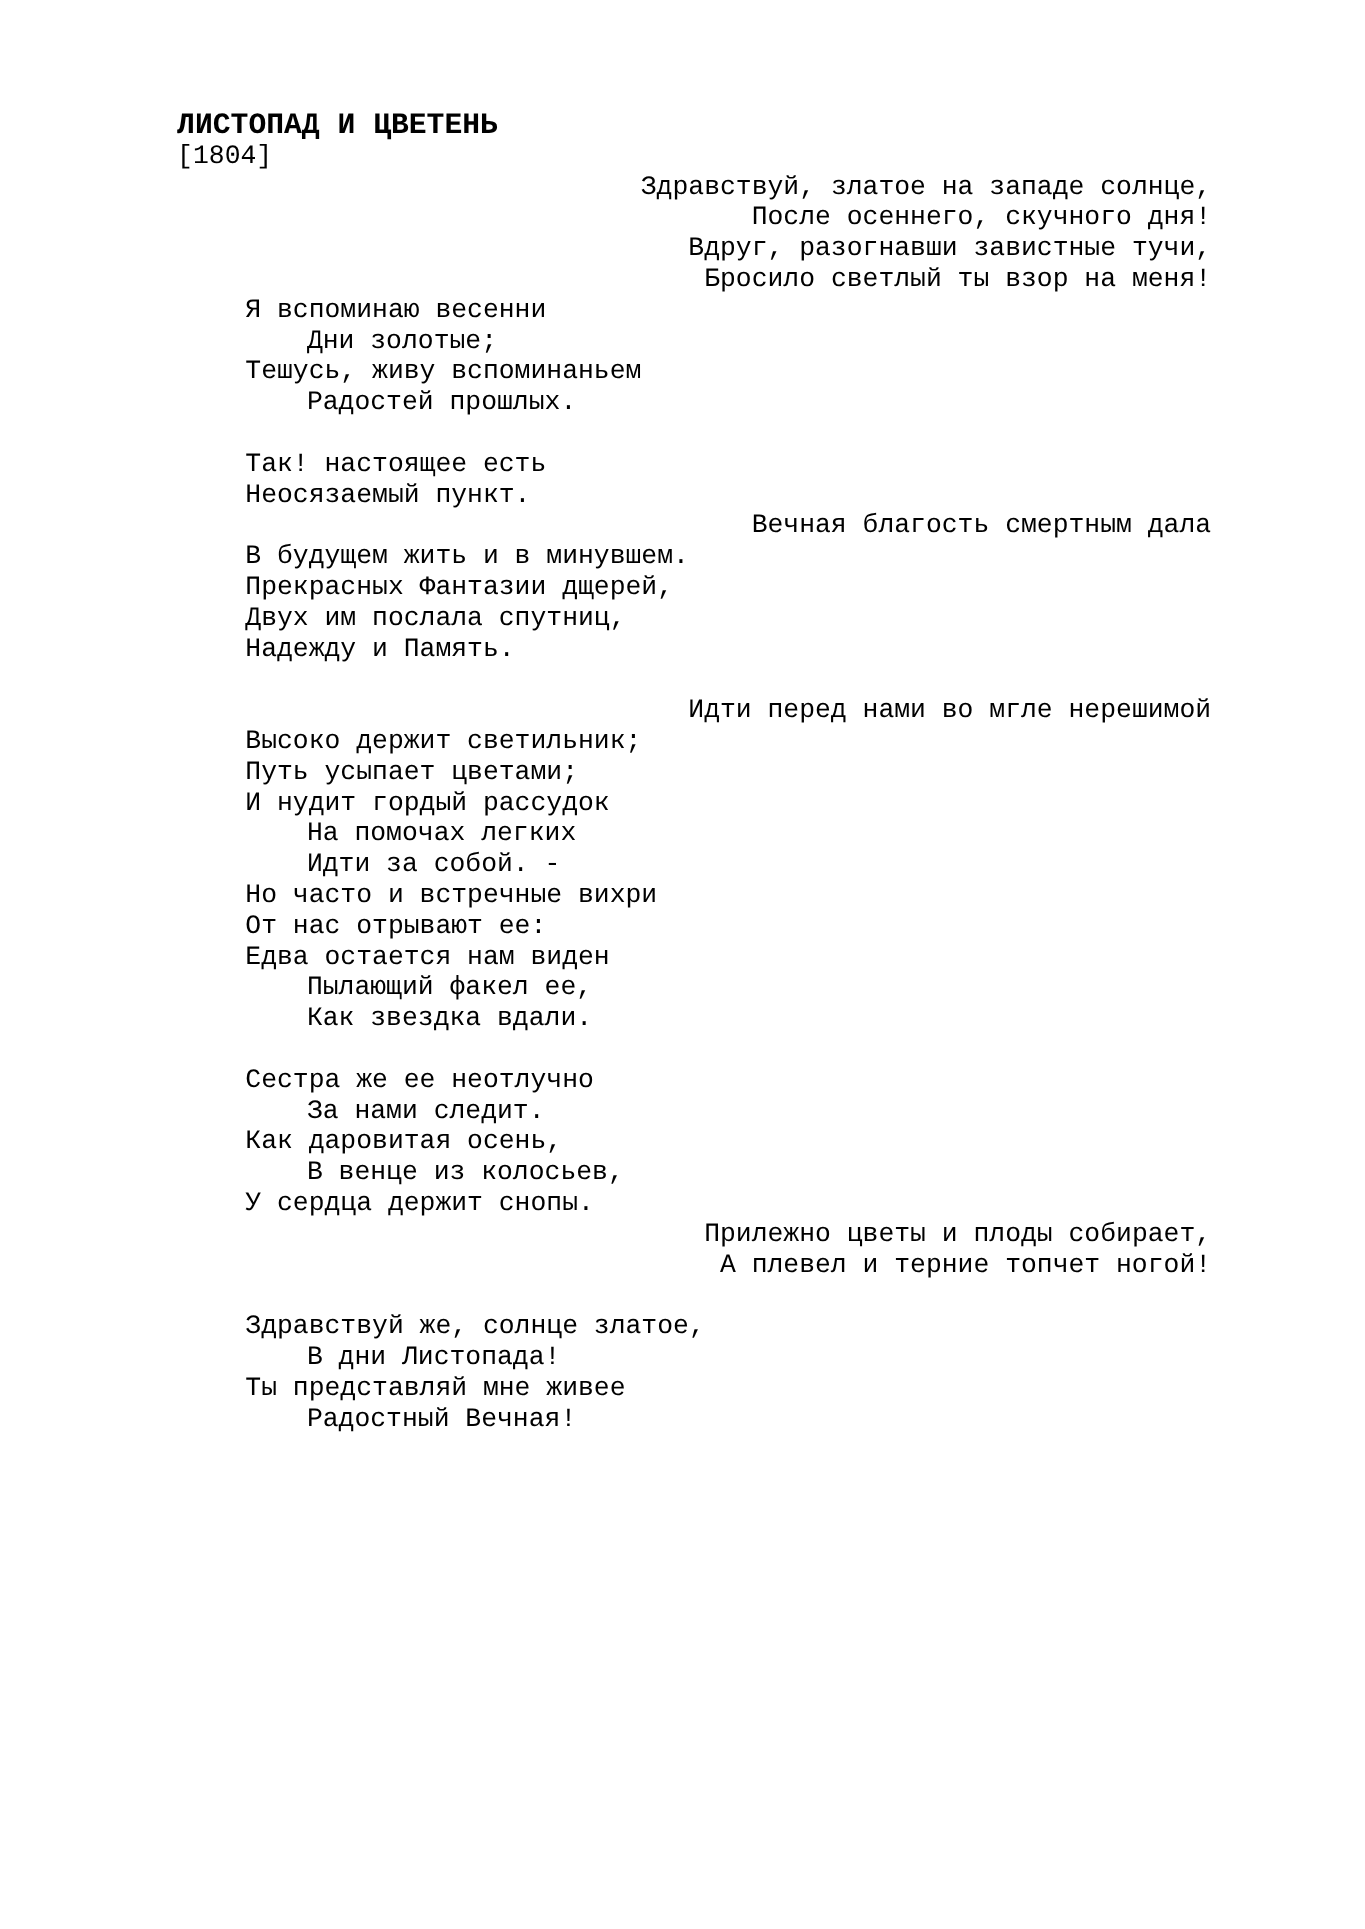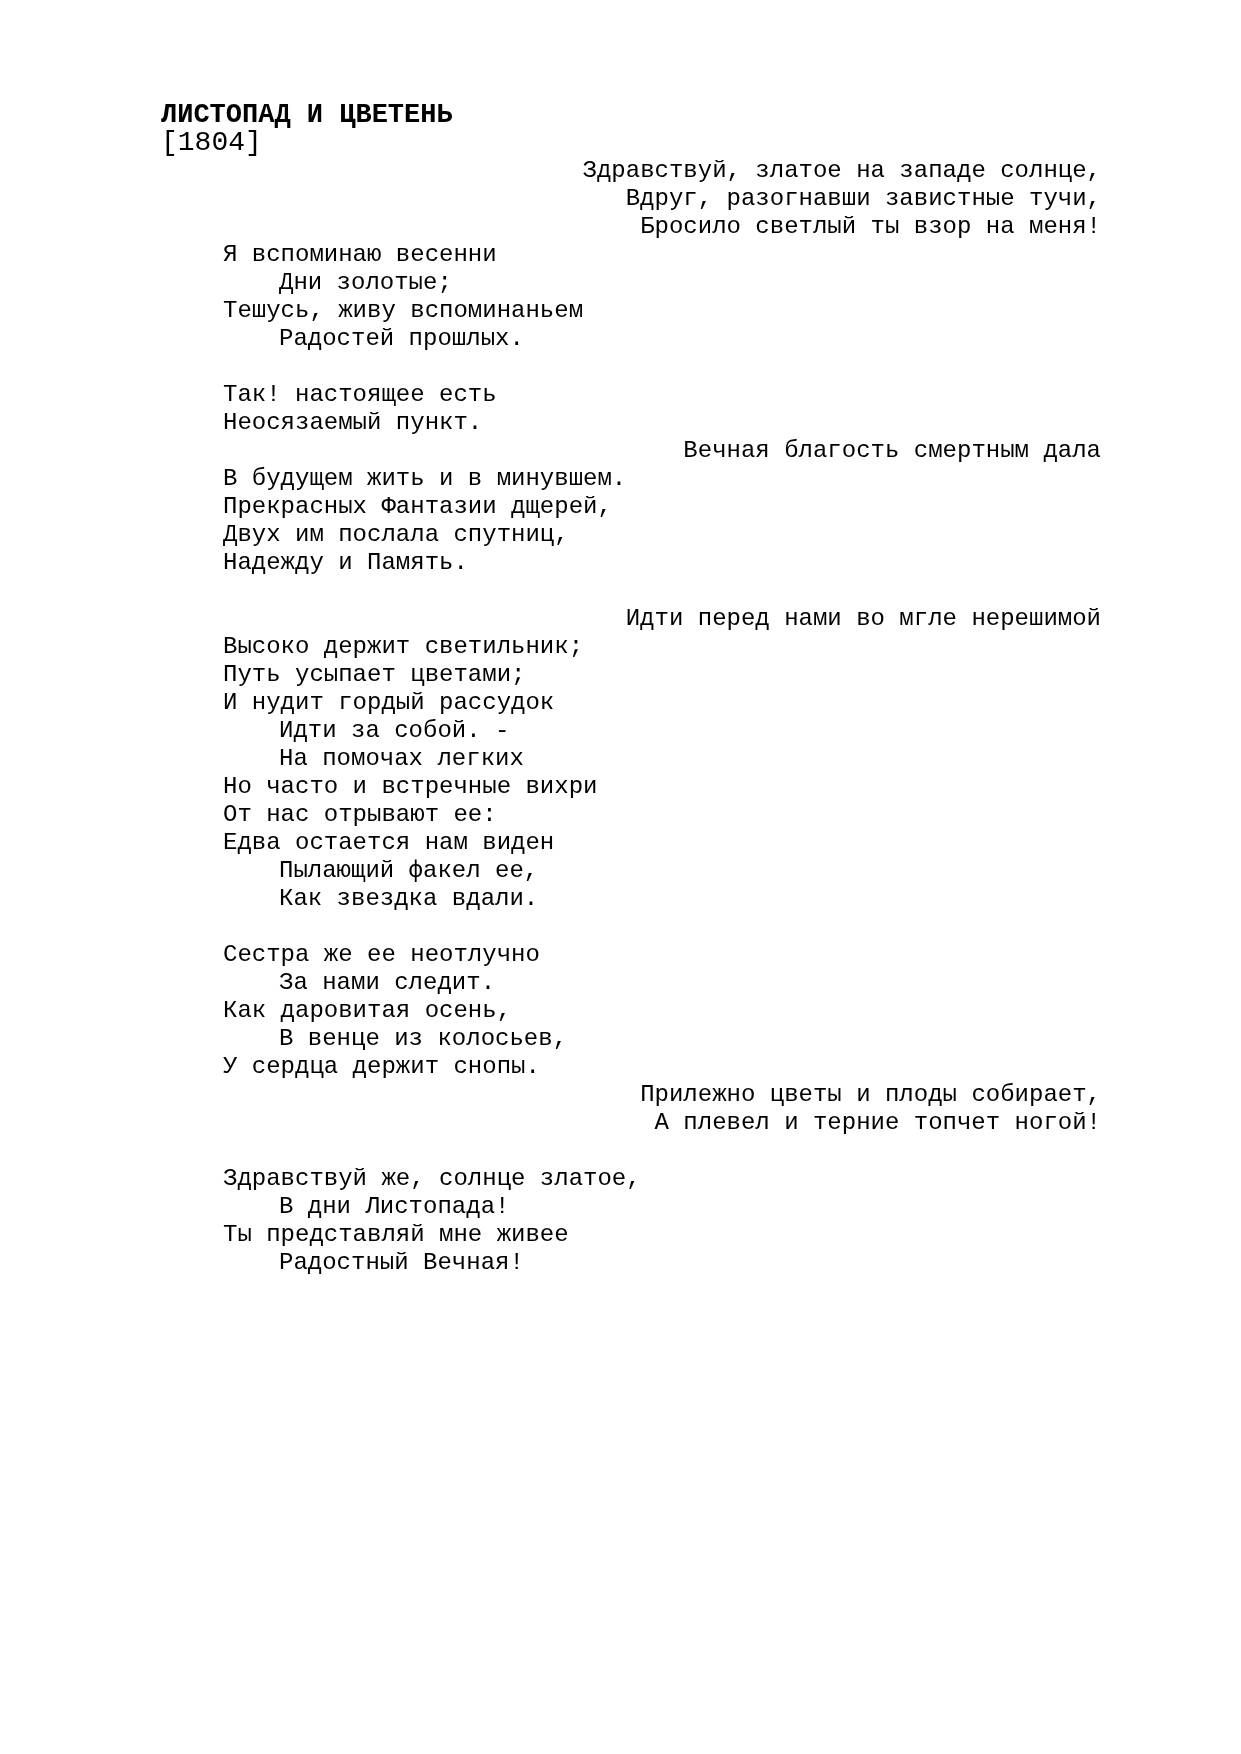--- a/index.html
+++ b/index.html
@@ -23,21 +23,21 @@
     width: 940px;
   }
   .poem-title {
     font-size: 27px;
     font-weight: bold;
     line-height: 28px;
     margin: 0;
     white-space: pre;
   }
   .poem-date {
-    font-size: 28px;
+    font-size: 24px;
     line-height: 28px;
     white-space: pre;
   }
   .stanza {
     margin: 0;
   }
   .stanza + .stanza {
     margin-top: 28px; 
   }
   .line {
@@ -52,20 +52,21 @@
 </head>
 <body>
 
 <div class="page">
   <div class="text-block">
     <h1 class="poem-title">ЛИСТОПАД И ЦВЕТЕНЬ</h1>
     <div class="poem-date">[1804]</div>
     <div id="stanzas">
         <div class="stanza">
           <div class="line indent-0">Здравствуй, златое на западе солнце,</div>
+          <div class="line indent-0">После осеннего, скучного дня!</div>
           <div class="line indent-0">Вдруг, разогнавши завистные тучи,</div>
           <div class="line indent-0">Бросило светлый ты взор на меня!</div>
           <div class="line indent-1">Я вспоминаю весенни</div>
           <div class="line indent-2">Дни золотые;</div>
           <div class="line indent-1">Тешусь, живу вспоминаньем</div>
           <div class="line indent-2">Радостей прошлых.</div>
         </div>
         <div class="stanza">
           <div class="line indent-1">Так! настоящее есть</div>
           <div class="line indent-1">Неосязаемый пункт.</div>
@@ -73,22 +74,22 @@
           <div class="line indent-1">В будущем жить и в минувшем.</div>
           <div class="line indent-1">Прекрасных Фантазии дщерей,</div>
           <div class="line indent-1">Двух им послала спутниц,</div>
           <div class="line indent-1">Надежду и Память.</div>
         </div>
         <div class="stanza">
           <div class="line indent-0">Идти перед нами во мгле нерешимой</div>
           <div class="line indent-1">Высоко держит светильник;</div>
           <div class="line indent-1">Путь усыпает цветами;</div>
           <div class="line indent-1">И нудит гордый рассудок</div>
+          <div class="line indent-2">На помочах легких</div>
           <div class="line indent-2">Идти за собой. -</div>
-          <div class="line indent-2">На помочах легких</div>
           <div class="line indent-1">Но часто и встречные вихри</div>
           <div class="line indent-1">От нас отрывают ее:</div>
           <div class="line indent-1">Едва остается нам виден</div>
           <div class="line indent-2">Пылающий факел ее,</div>
           <div class="line indent-2">Как звездка вдали.</div>
         </div>
         <div class="stanza">
           <div class="line indent-1">Сестра же ее неотлучно</div>
           <div class="line indent-2">За нами следит.</div>
           <div class="line indent-1">Как даровитая осень,</div>

